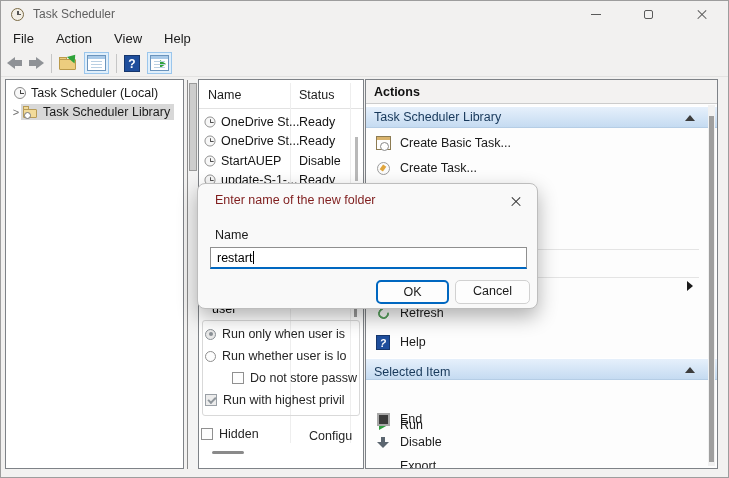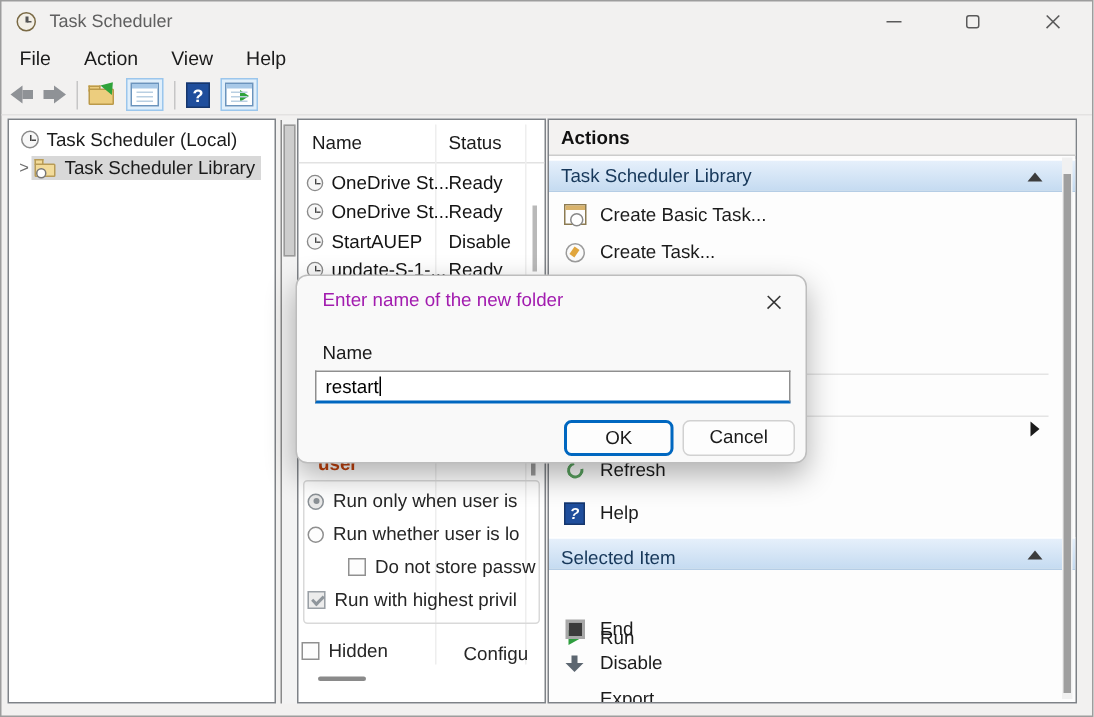--- a/index.html
+++ b/index.html
@@ -108,21 +108,21 @@
   .rows { position:absolute; left:0; top:32px; right:0; }
   .task-row { position:relative; height:19.5px; display:flex; align-items:center;
     font-size:12.5px; color:#141414; }
   .task-row .clock { margin-left:5px; transform:scale(.92); }
   .task-name { margin-left:5px; white-space:nowrap; }
   .task-status { position:absolute; left:100px; }
 
   
   .props { position:absolute; left:0; top:218px; right:0; bottom:0; font-size:12.5px;
     color:#262626; }
-  .user-frag { position:absolute; left:13px; top:4px; color:#c2410c;font-weight:bold; }
+  .user-frag { position:absolute; left:13px; top:4px; color:#000000; }
   .group-box { position:absolute; left:3px; top:22px; width:158px; height:96px;
     border:1px solid #d9d9d9; border-radius:3px; }
   .opt { position:absolute; display:flex; align-items:center; }
   .radio { width:11px; height:11px; border:1px solid #8f8f8f; border-radius:50%;
     background:#fdfdfd; position:relative; flex:none; }
   .radio.selected { border-color:#8b9196; background:#e9e9e9; }
   .radio.selected::after { content:""; position:absolute; left:2.5px; top:2.5px;
     width:4px; height:4px; border-radius:50%; background:#8b9196; }
   .checkbox { width:12px; height:12px; border:1px solid #909090; background:#fdfdfd;
     position:relative; flex:none; }
@@ -183,21 +183,21 @@
   .partial-s { position:absolute; left:161px; top:121px; font-size:12.5px; color:#1b1b1b; }
   .act-vscroll { position:absolute; right:2px; top:25px; bottom:2px; width:7px;
     background:#f1f1f1; }
   .act-vscroll .thumb { position:absolute; left:1px; top:11px; bottom:4px; width:5px;
     background:#9f9f9f; }
 
   
   .dialog { position:absolute; left:196px; top:182px; width:341px; height:126px;
     background:#f9f9f9; border:1px solid #bdbdbd; border-radius:8px;
     box-shadow:0 8px 20px rgba(0,0,0,.3); z-index:50; }
-  .dialog-title { position:absolute; left:17px; top:9px; font-size:12.5px; color:#a21caf; }
+  .dialog-title { position:absolute; left:17px; top:9px; font-size:12.5px; color:#7f1d1d; }
   .dialog-close { position:absolute; right:12px; top:8px; width:18px; height:18px;
     display:flex; align-items:center; justify-content:center; }
   .dialog-close .x-glyph::before,.dialog-close .x-glyph::after { background:#333; }
   .dlg-name { position:absolute; left:17px; top:44px; font-size:12.5px; color:#1a1a1a; }
   .textbox { position:absolute; left:12px; top:63px; width:317px; height:22px;
     background:#fff; border:1px solid #8f8f8f; border-bottom:2px solid #0067c0;
     font-size:12.5px; color:#000; display:flex; align-items:center; padding-left:6px; }
   .caret { width:1px; height:13px; background:#000; margin-left:1px;
     animation:blink 1s steps(1) infinite; }
   @keyframes blink { 50% { opacity:0; } }

